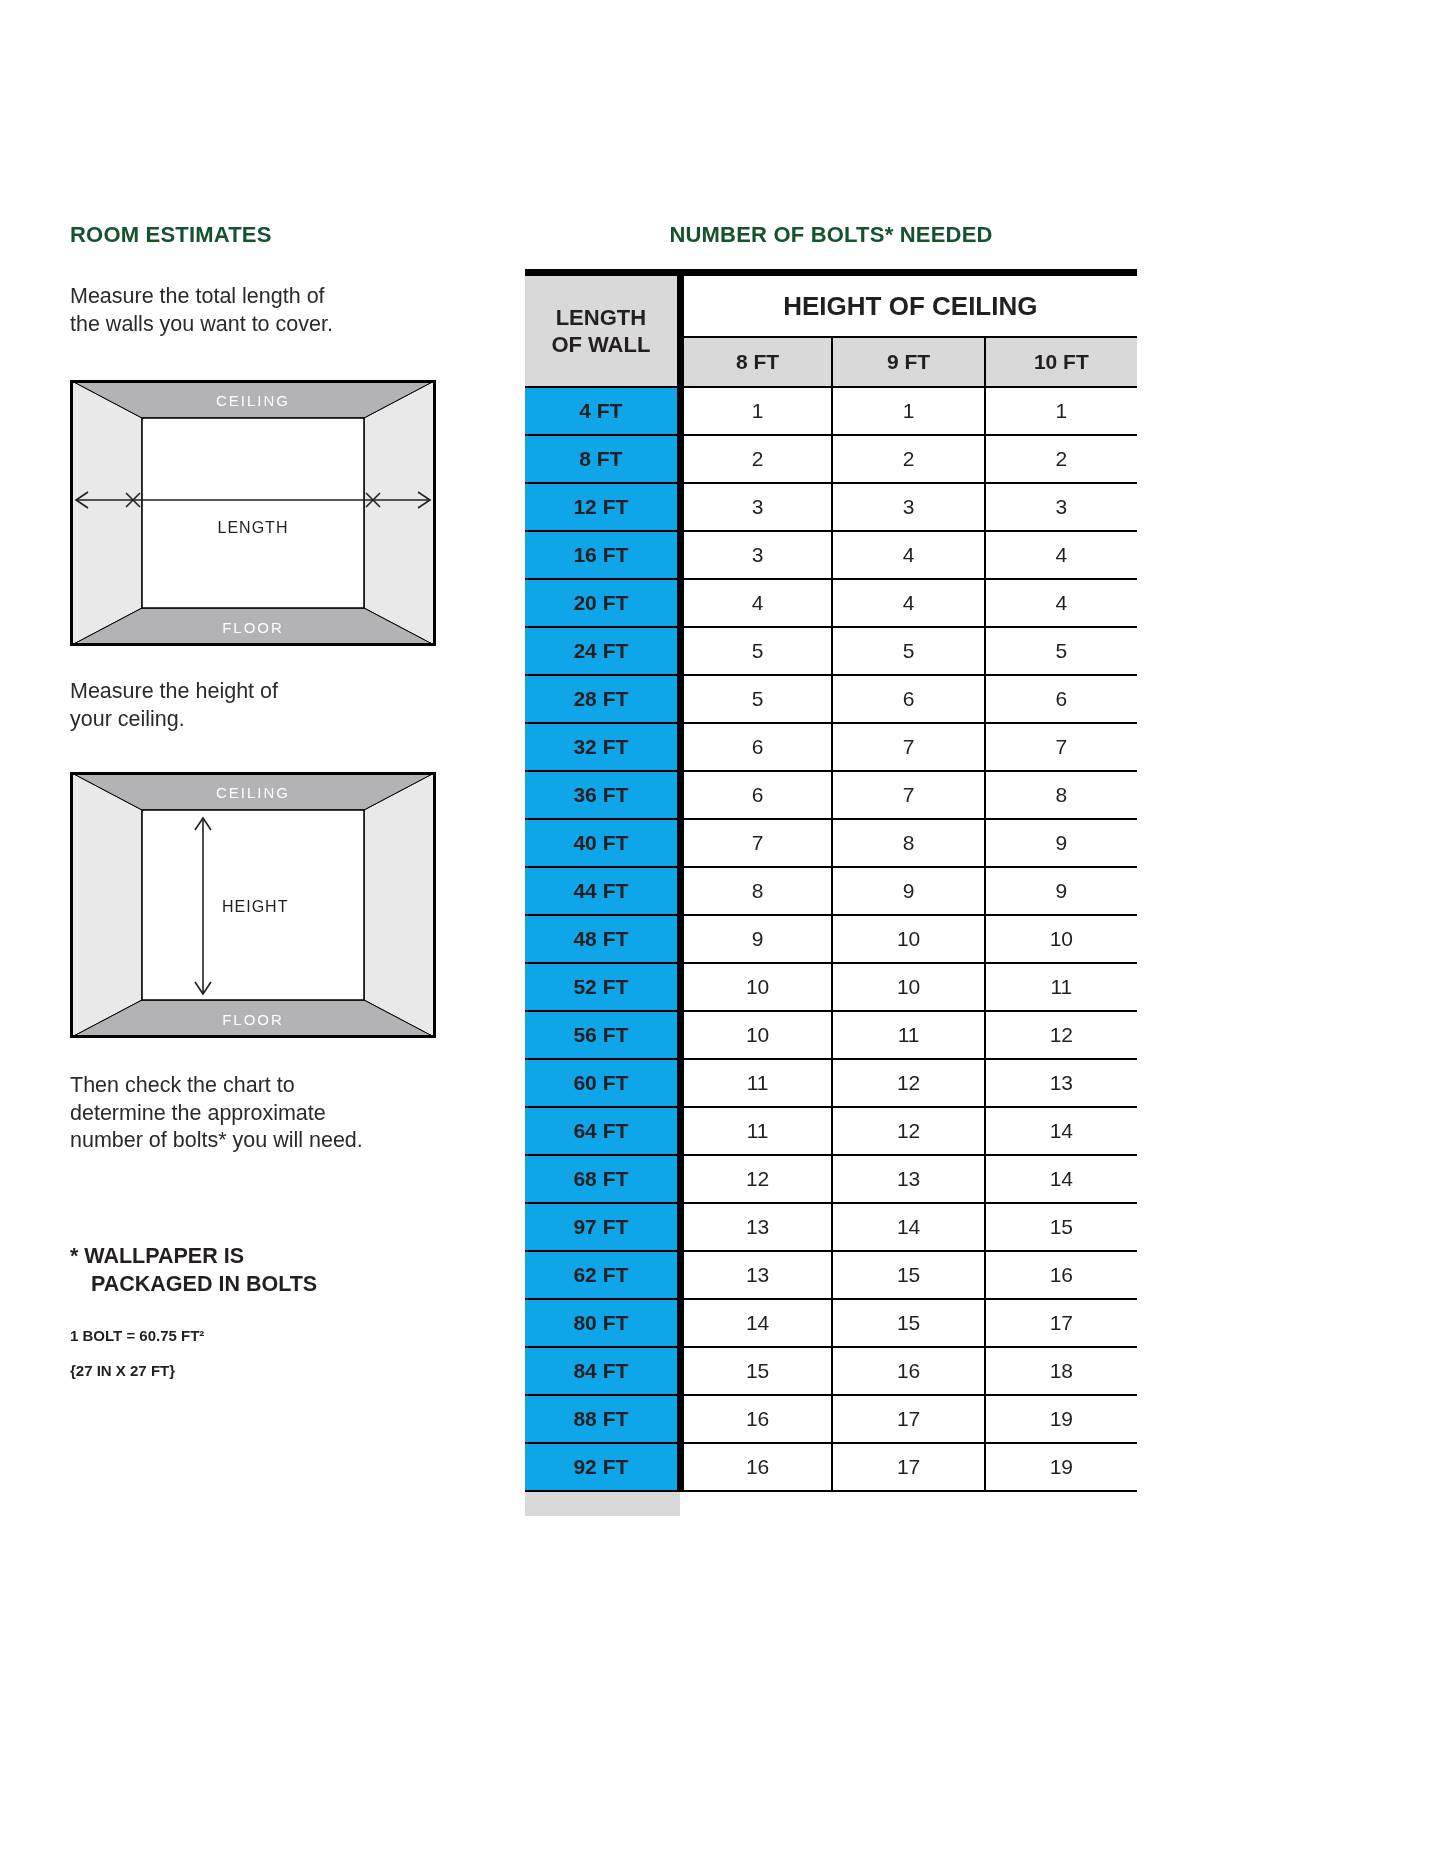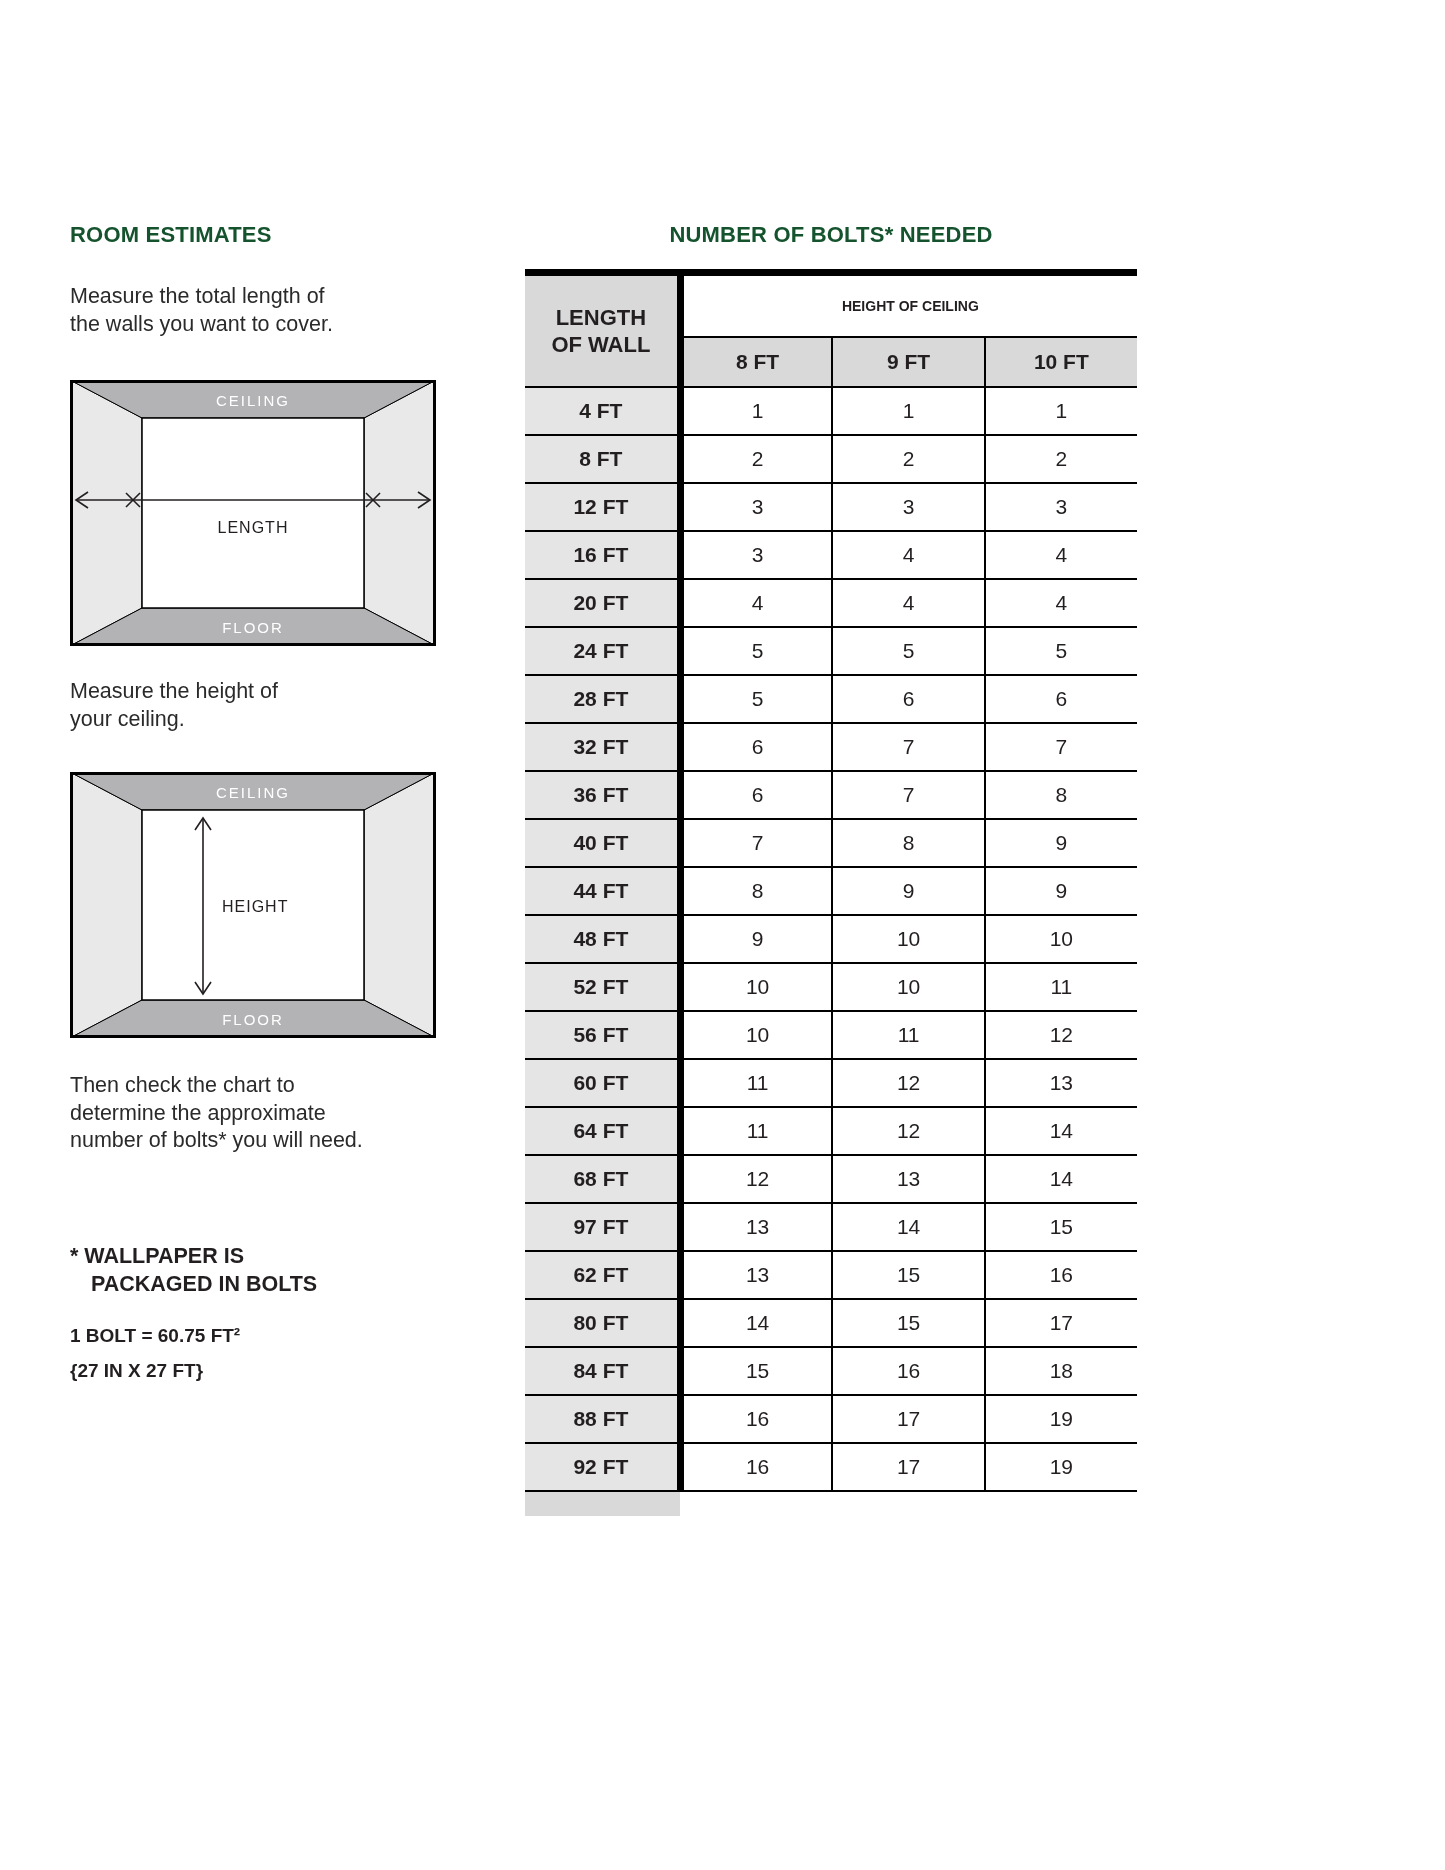--- a/index.html
+++ b/index.html
@@ -14,21 +14,21 @@
   .sec-head{
     margin:0;font-size:22px;font-weight:bold;color:#14532d;letter-spacing:.2px;
   }
   .left-head{position:absolute;left:70px;top:222px;}
   .para{position:absolute;left:70px;font-size:21.5px;line-height:27.5px;color:#2a2a2a;}
   #para1{top:283px;}
   #para2{top:678px;}
   #para3{top:1072px;}
   .footnote{position:absolute;left:70px;top:1242px;font-size:21.5px;line-height:28px;font-weight:bold;}
   .footnote .indent{padding-left:21px;}
-  .boltinfo{position:absolute;left:70px;top:1318px;font-size:19px;line-height:35px;font-weight:bold;}
+  .boltinfo{position:absolute;left:70px;top:1318px;font-size:15px;line-height:35px;font-weight:bold;}
   .diagram{position:absolute;left:70px;}
   #diagram-length{top:380px;}
   #diagram-height{top:772px;}
   .band{fill:#b3b3b5;stroke:#000;stroke-width:1;}
   .side{fill:#e9e9ea;stroke:#000;stroke-width:1;}
   .innerrect{fill:#ffffff;stroke:#000;stroke-width:1.5;}
   .outerrect{fill:none;stroke:#000;stroke-width:3;}
   .arrow line,.arrow polyline{stroke:#231f20;stroke-width:1.6;fill:none;}
   svg text{font-family:"Liberation Sans",sans-serif;}
   .bandtext{fill:#ffffff;font-size:15px;letter-spacing:2px;text-anchor:middle;}
@@ -38,25 +38,25 @@
   .table-head{text-align:center;}
   .topbar{height:7px;background:#000;margin-top:21px;}
   .bolts-table{border-collapse:collapse;width:612px;table-layout:fixed;}
   col.c0{width:155px;}
   col.c1{width:152px;}
   th,td{padding:0;font-size:21px;color:#231f20;text-align:center;vertical-align:middle;}
   .label-head{
     background:#d9d9da;border-right:7px solid #000;border-bottom:2px solid #000;
     font-weight:bold;font-size:22px;line-height:27px;
   }
-  .group-head{background:#ffffff;border-bottom:2px solid #000;font-weight:bold;font-size:14px;height:60px;}
+  .group-head{background:#ffffff;border-bottom:2px solid #000;font-weight:bold;font-size:26px;height:60px;}
   .ft-row th{background:#d9d9da;border-bottom:2px solid #000;font-weight:bold;height:48px;}
   .ft-row th + th{border-left:2px solid #000;}
   tbody th{
-    background:#e5e5e5;border-right:7px solid #000;border-bottom:2px solid #000;
+    background:#0ea5e9;border-right:7px solid #000;border-bottom:2px solid #000;
     font-weight:bold;height:46px;
   }
   tbody td{border-bottom:2px solid #000;background:#ffffff;}
   tbody td + td{border-left:2px solid #000;}
   .gray-tab{width:155px;height:24px;background:#d9d9da;}
 </style>
 </head>
 <body>
 
 <div class="page">

